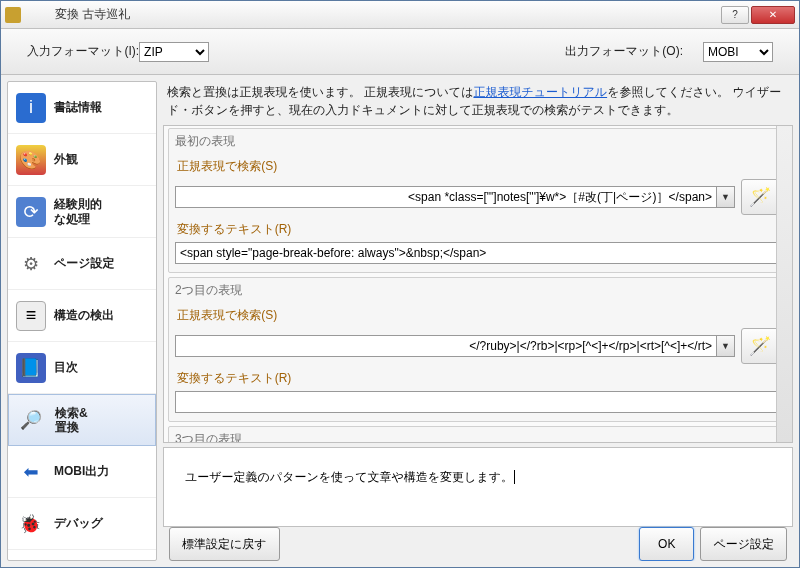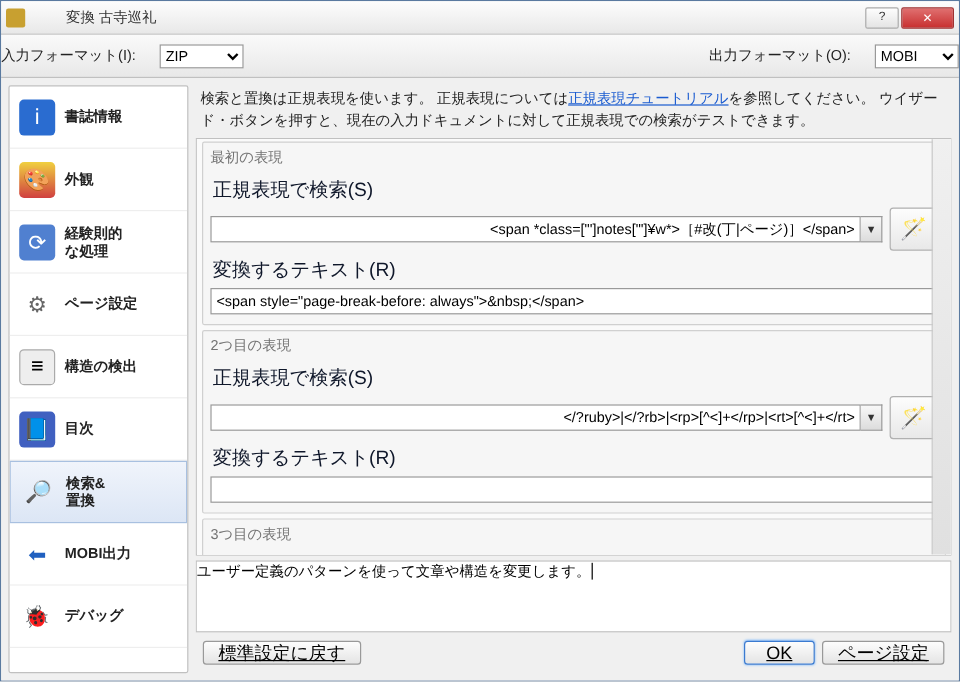--- a/index.html
+++ b/index.html
@@ -3,47 +3,47 @@
 <meta charset="utf-8">
 <style>
 * { box-sizing: border-box; margin: 0; padding: 0; font-family: "Meiryo", "MS PGothic", sans-serif; font-size: 12px; }
 body { background: #d8d8d8; }
 .window { width: 800px; height: 568px; background: #f0f0f0; border: 1px solid #5a7aa0; display: flex; flex-direction: column; }
 .titlebar { height: 28px; background: linear-gradient(#fdfdfd, #e8e8e8); display: flex; align-items: center; padding: 0 4px; border-bottom: 1px solid #c0c0c0; }
 .titlebar .icon { width: 16px; height: 16px; background: #c8a030; border-radius: 2px; margin-right: 6px; }
 .titlebar .title { flex: 1; font-size: 12px; color: #333; margin-left: 28px; }
 .titlebar .wbtn { width: 28px; height: 18px; margin-left: 2px; border: 1px solid #aaa; background: linear-gradient(#fdfdfd,#e4e4e4); border-radius: 2px; display:flex; align-items:center; justify-content:center; font-size:10px; color:#333;}
 .titlebar .close { width: 44px; background: linear-gradient(#e07070,#c83030); color:#fff; border-color:#a03030;}
-.toolbar { height: 36px; background: linear-gradient(#fafafa,#e8e8e8); border-bottom: 1px solid #c0c0c0; display:flex; align-items:center; padding: 0 0; }
+.toolbar { height: 46px; background: linear-gradient(#fafafa,#e8e8e8); border-bottom: 1px solid #c0c0c0; display:flex; align-items:center; padding: 0 26px; }
 .toolbar .lbl { font-size:12px; color:#222; }
 .toolbar select { font-size:12px; height: 20px; border:1px solid #999; background:#fff; }
 .toolbar .spacer { flex:1; }
 .body { flex:1; display:flex; background:#f0f0f0; padding: 6px; gap:6px; overflow:hidden;}
 .sidebar { width: 150px; background:#fff; border:1px solid #c0c0c0; border-radius:2px; overflow:hidden; display:flex; flex-direction:column;}
 .sidebar .item { display:flex; align-items:center; height:52px; padding:6px 8px; border-bottom:1px solid #eee; gap:8px; cursor:default;}
 .sidebar .item.sel { background: linear-gradient(#f0f4fb,#dce6f5); border:1px solid #a8c0e0; }
 .sidebar .item .ic { width:30px; height:30px; border-radius:4px; display:flex; align-items:center; justify-content:center; font-size:18px;}
 .sidebar .item .txt { font-size:12px; font-weight:bold; color:#222; line-height:1.2;}
 .content { flex:1; display:flex; flex-direction:column; overflow:hidden;}
 .intro { font-size:12px; color:#222; line-height:1.5; padding:2px 4px 6px 4px;}
 .intro a { color:#1a5bd0; text-decoration:underline;}
 .scroll { flex:1; border:1px solid #c0c0c0; background:#fafafa; overflow-y:auto; padding:2px 4px; position:relative;}
 .group { border:1px solid #d0d0d0; background:#f6f6f6; border-radius:2px; margin-bottom:4px; padding:2px 6px 6px 6px;}
 .group > .gtitle { font-size:12px; color:#737373; margin:2px 0 4px 0;}
 .frow { display:flex; align-items:center; gap:6px; margin:2px 0; }
-.frow .flabel { font-size:16px; color:#0f172a; margin:4px 0 2px 2px;}
+.frow .flabel { font-size:12px; color:#a16207; margin:4px 0 2px 2px;}
 .combo { flex:1; display:flex; }
 .combo input { flex:1; height:22px; border:1px solid #999; padding:0 4px; font-size:12px; background:#fff;text-align:right;}
 .combo .dd { width:18px; height:22px; border:1px solid #999; border-left:none; background:linear-gradient(#f8f8f8,#dcdcdc); display:flex; align-items:center; justify-content:center; font-size:9px; color:#333;}
 .wandbtn { width:40px; height:36px; border:1px solid #b0b0b0; border-radius:3px; background:linear-gradient(#fdfdfd,#e8e8e8); display:flex; align-items:center; justify-content:center; font-size:18px;}
 .input1 { width:100%; height:22px; border:1px solid #999; padding:0 4px; font-size:12px; background:#fff;}
-.desc { margin-top:4px; border:1px solid #c0c0c0; background:#fff; height:60px; padding:0; font-size:12px; overflow:hidden;}
+.desc { margin-top:4px; border:1px solid #c0c0c0; background:#fff; height:80px; padding:21px; font-size:12px; overflow:hidden;}
 .desc .cursor { border-right:1px solid #000; padding-right:1px;}
 .footer { height:34px; display:flex; align-items:center; padding:4px 6px; gap:6px;}
-.btn { height:20px; padding:0 12px; border:1px solid #999; background:linear-gradient(#fdfdfd,#e4e4e4); border-radius:3px; font-size:15px; display:flex; align-items:center;text-decoration:underline;}
+.btn { height:34px; padding:0 12px; border:1px solid #999; background:linear-gradient(#fdfdfd,#e4e4e4); border-radius:3px; font-size:12px; display:flex; align-items:center;}
 .btn.ok { border:1px solid #3a7ad0; box-shadow:0 0 2px #6cb0ff; padding:0 18px;}
 
 .ic-info{background:#2a6cd0;color:#fff;border-radius:50%;}
 .ic-app{background:linear-gradient(#f0d040,#d04040);}
 .ic-heur{background:#5080d0;color:#fff;}
 .ic-page{color:#666;}
 .ic-struct{background:#eee;border:1px solid #aaa;}
 .ic-toc{background:#4060c0;color:#fff;}
 .ic-sr{color:#2050a0;}
 .ic-mobi{color:#2060c0;}
@@ -56,21 +56,21 @@
 <div class="window">
   <div class="titlebar">
     <div class="icon"></div>
     <div class="title">変換 古寺巡礼</div>
     <div class="wbtn">?</div>
     <div class="wbtn close">✕</div>
   </div>
 
   <div class="toolbar">
     <span class="lbl">入力フォーマット(I):</span>
-    <select style="width:70px;margin-left:20px;">
+    <select style="width:70px;margin-left:0;">
       <option>ZIP</option>
     </select>
     <div class="spacer"></div>
     <span class="lbl">出力フォーマット(O):</span>
     <select style="width:70px;margin-left:20px;">
       <option>MOBI</option>
     </select>
   </div>
 
   <div class="body">

